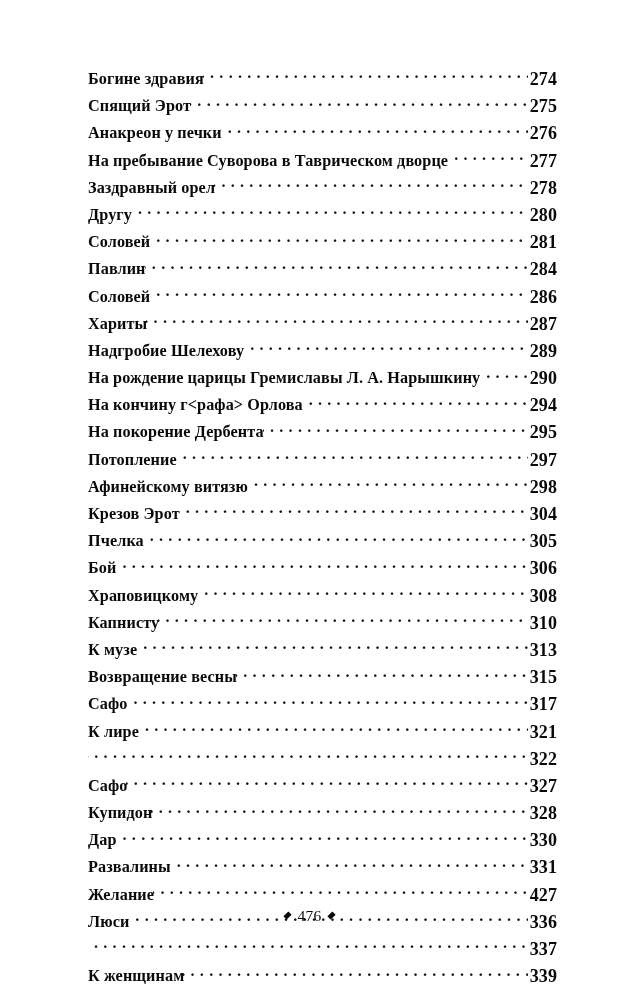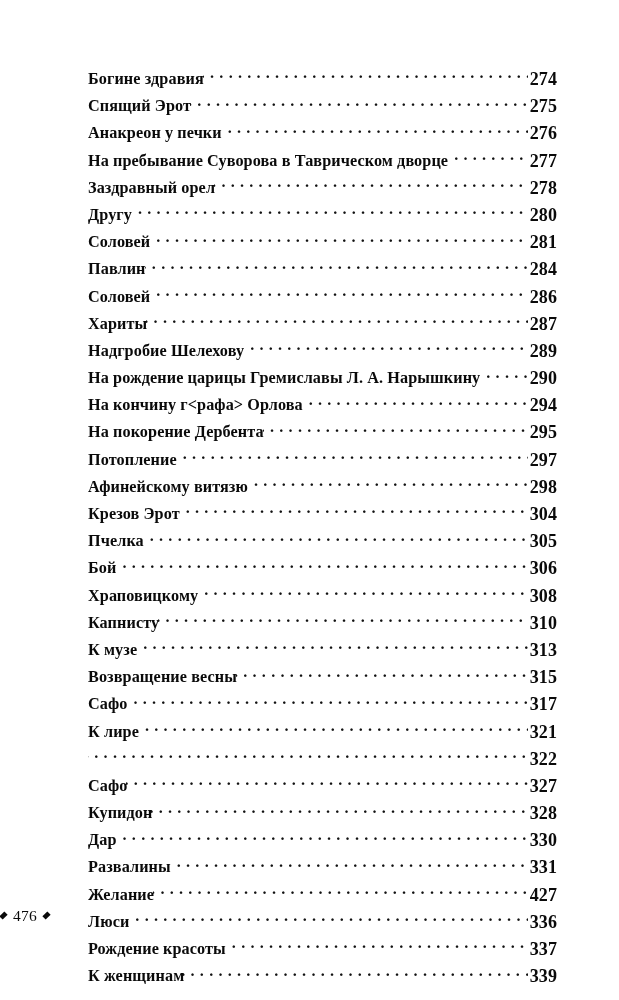--- a/index.html
+++ b/index.html
@@ -95,20 +95,21 @@
   }
 
   
   .folio {
     position: absolute;
     left: 0;
     right: 0;
     top: 908px;
     display: flex;
     align-items: center;
+    justify-content: center;
     gap: 6px;
     font-size: 15px;
     line-height: 1;
     color: #0a0a0a;
   }
 
   .folio-ornament {
     display: inline-block;
     width: 7px;
     height: 7px;
@@ -282,21 +283,20 @@
         <span class="toc-title">Желание</span>
         <span class="toc-leader"></span>
         <span class="toc-page">427</span>
       </div>
       <div class="toc-entry loose">
         <span class="toc-title">Люси</span>
         <span class="toc-leader"></span>
         <span class="toc-page">336</span>
       </div>
       <div class="toc-entry loose">
-        <span class="toc-title">Рождение красоты</span>
         <span class="toc-leader"></span>
         <span class="toc-page">337</span>
       </div>
       <div class="toc-entry tight">
         <span class="toc-title">К женщинам</span>
         <span class="toc-leader"></span>
         <span class="toc-page">339</span>
       </div>
     </div>
 

